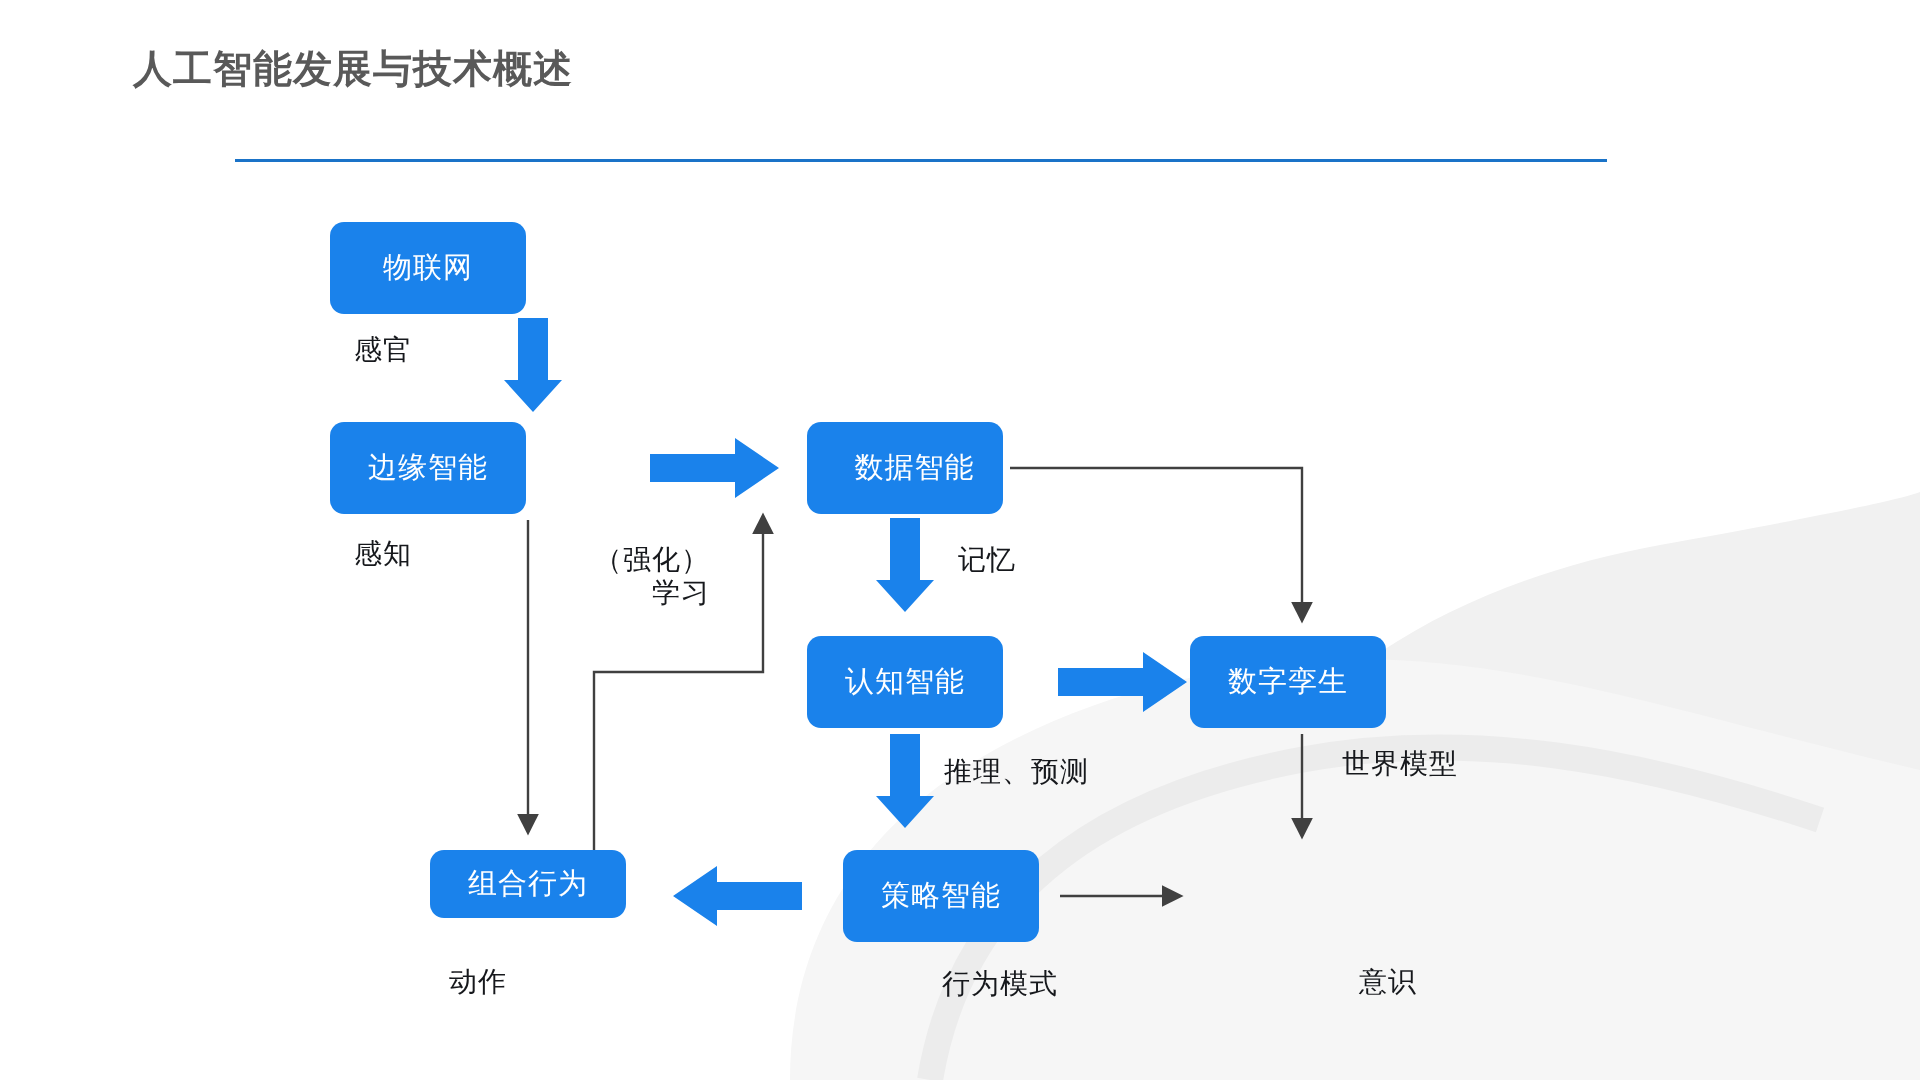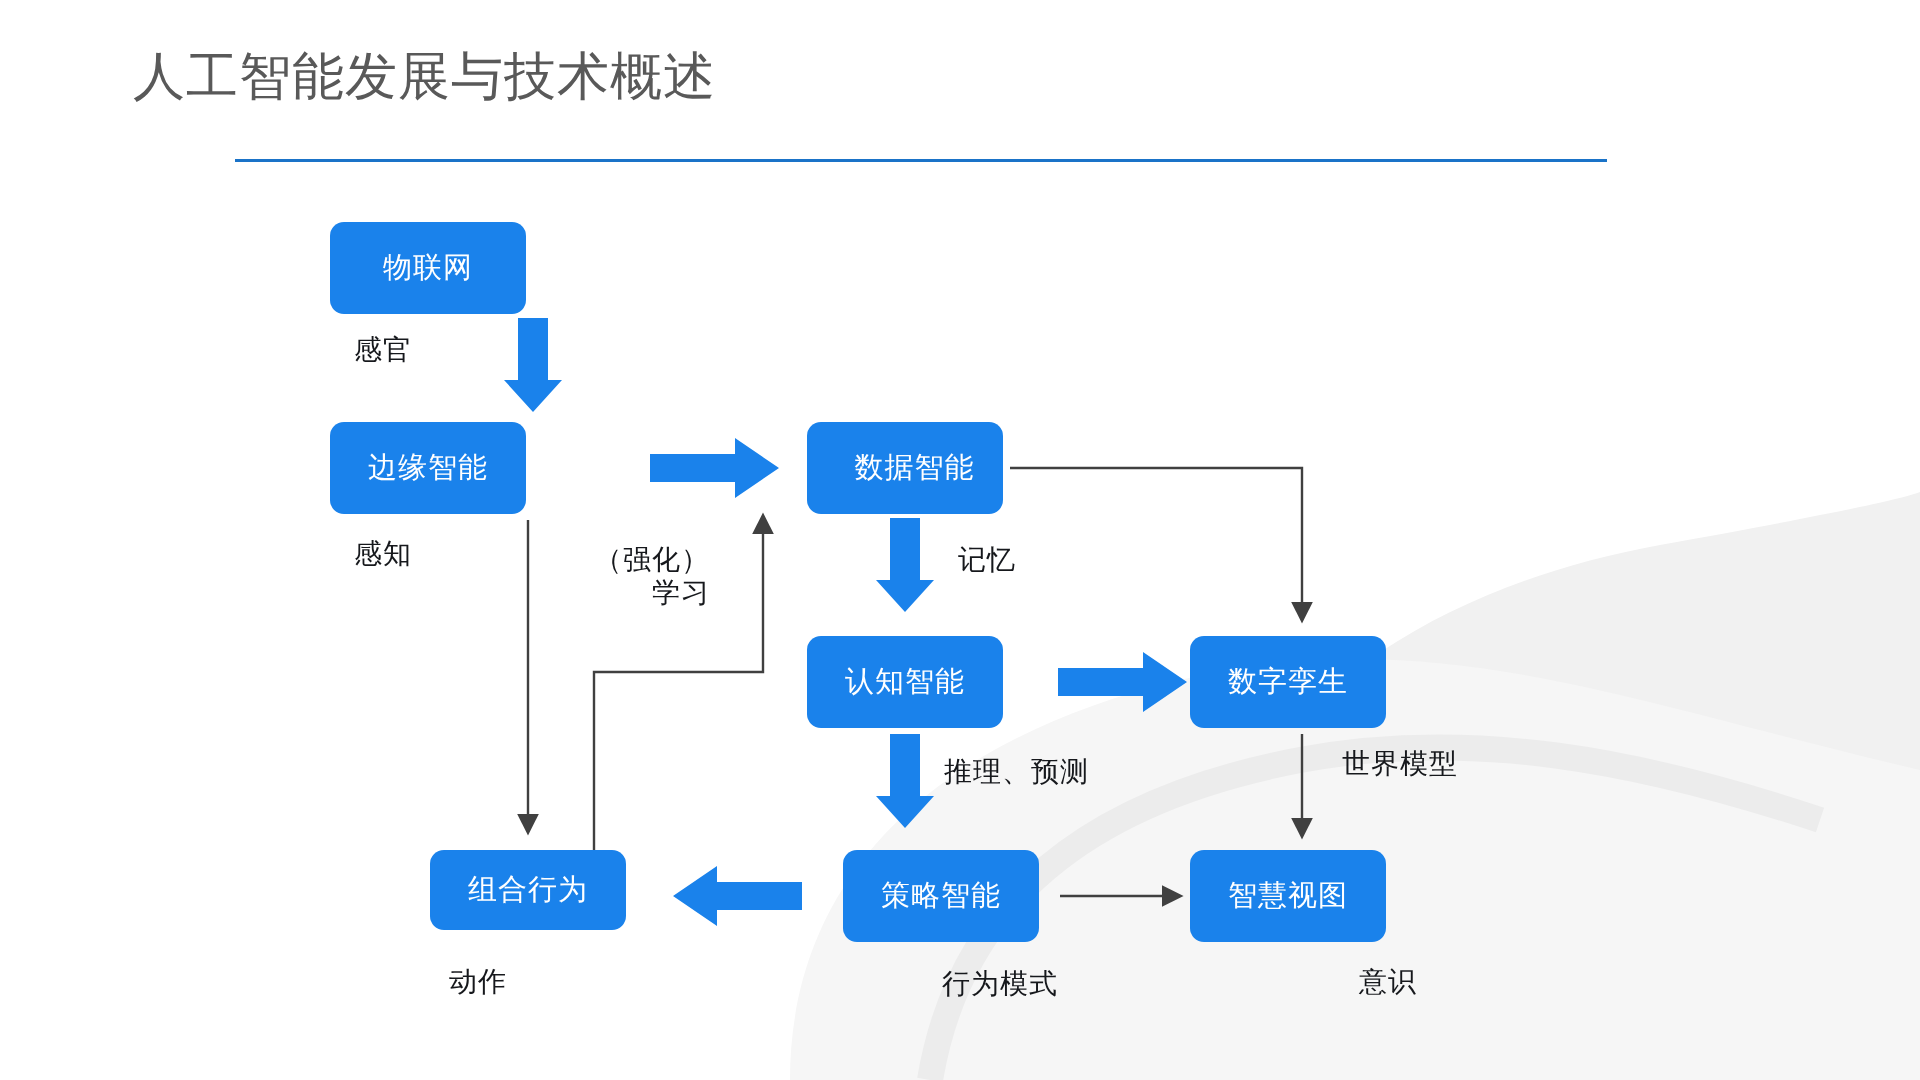--- a/index.html
+++ b/index.html
@@ -38,22 +38,22 @@
     position: absolute;
     left: 0;
     top: 0;
     width: 1920px;
     height: 170px;
   }
   #page-title {
     position: absolute;
     left: 133px;
     top: 48px;
-    font-size: 52px;
-    font-weight: normal;
+    font-size: 39px;
+    font-weight: bold;
     letter-spacing: 1px;
     color: #595959;
     white-space: nowrap;
     line-height: 1.1;
   }
   #title-rule {
     position: absolute;
     left: 235px;
     top: 159px;
     width: 1372px;
@@ -186,23 +186,22 @@
     <div class="node" style="left:330px; top:422px; width:196px; height:92px;">边缘智能</div>
 
     <div class="node" style="left:807px; top:422px; width:196px; height:92px;padding-left:19px;">数据智能</div>
 
     <div class="node" style="left:807px; top:636px; width:196px; height:92px;">认知智能</div>
 
     <div class="node" style="left:1190px; top:636px; width:196px; height:92px;">数字孪生</div>
 
     <div class="node" style="left:807px; top:850px; width:196px; height:92px;margin-left:36px;">策略智能</div>
 
-    <div class="node" style="left:430px; top:850px; width:196px; height:80px;">组合行为</div>
-
-    <div class="node" style="left:1190px; top:850px; width:196px; height:92px;">智慧视图</div>
+    <div class="node" style="left:430px; top:850px; width:196px; height:68px;">组合行为</div>
+
 
     <div class="label" style="left:412px; top:333px; transform:translateX(-100%);">感官</div>
 
     <div class="label" style="left:412px; top:537px; transform:translateX(-100%);">感知</div>
 
     <div class="label two-line center" style="left:652px; top:543px;">（强化）
 学习</div>
 
     <div class="label" style="left:958px; top:543px;">记忆</div>
 

